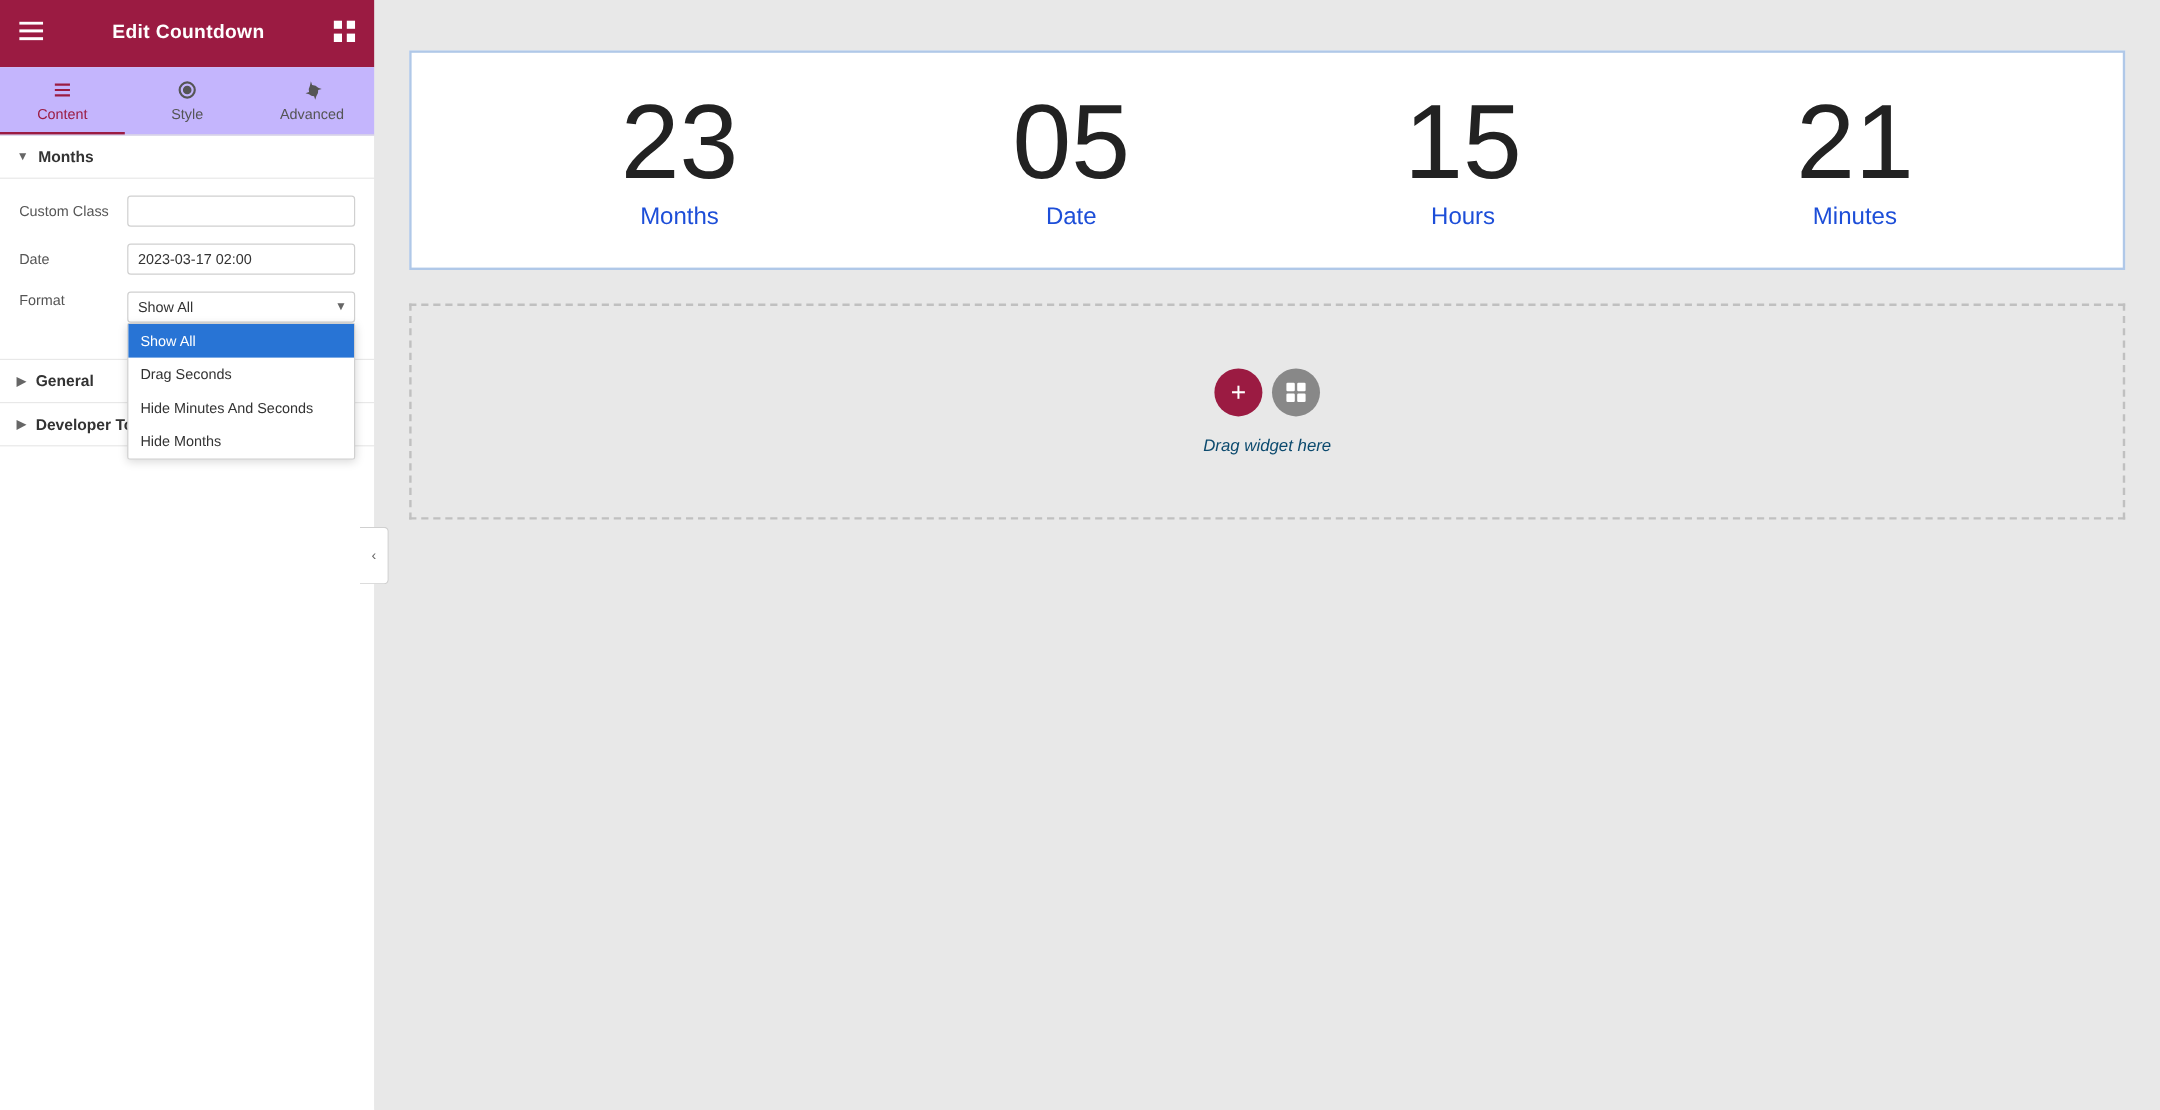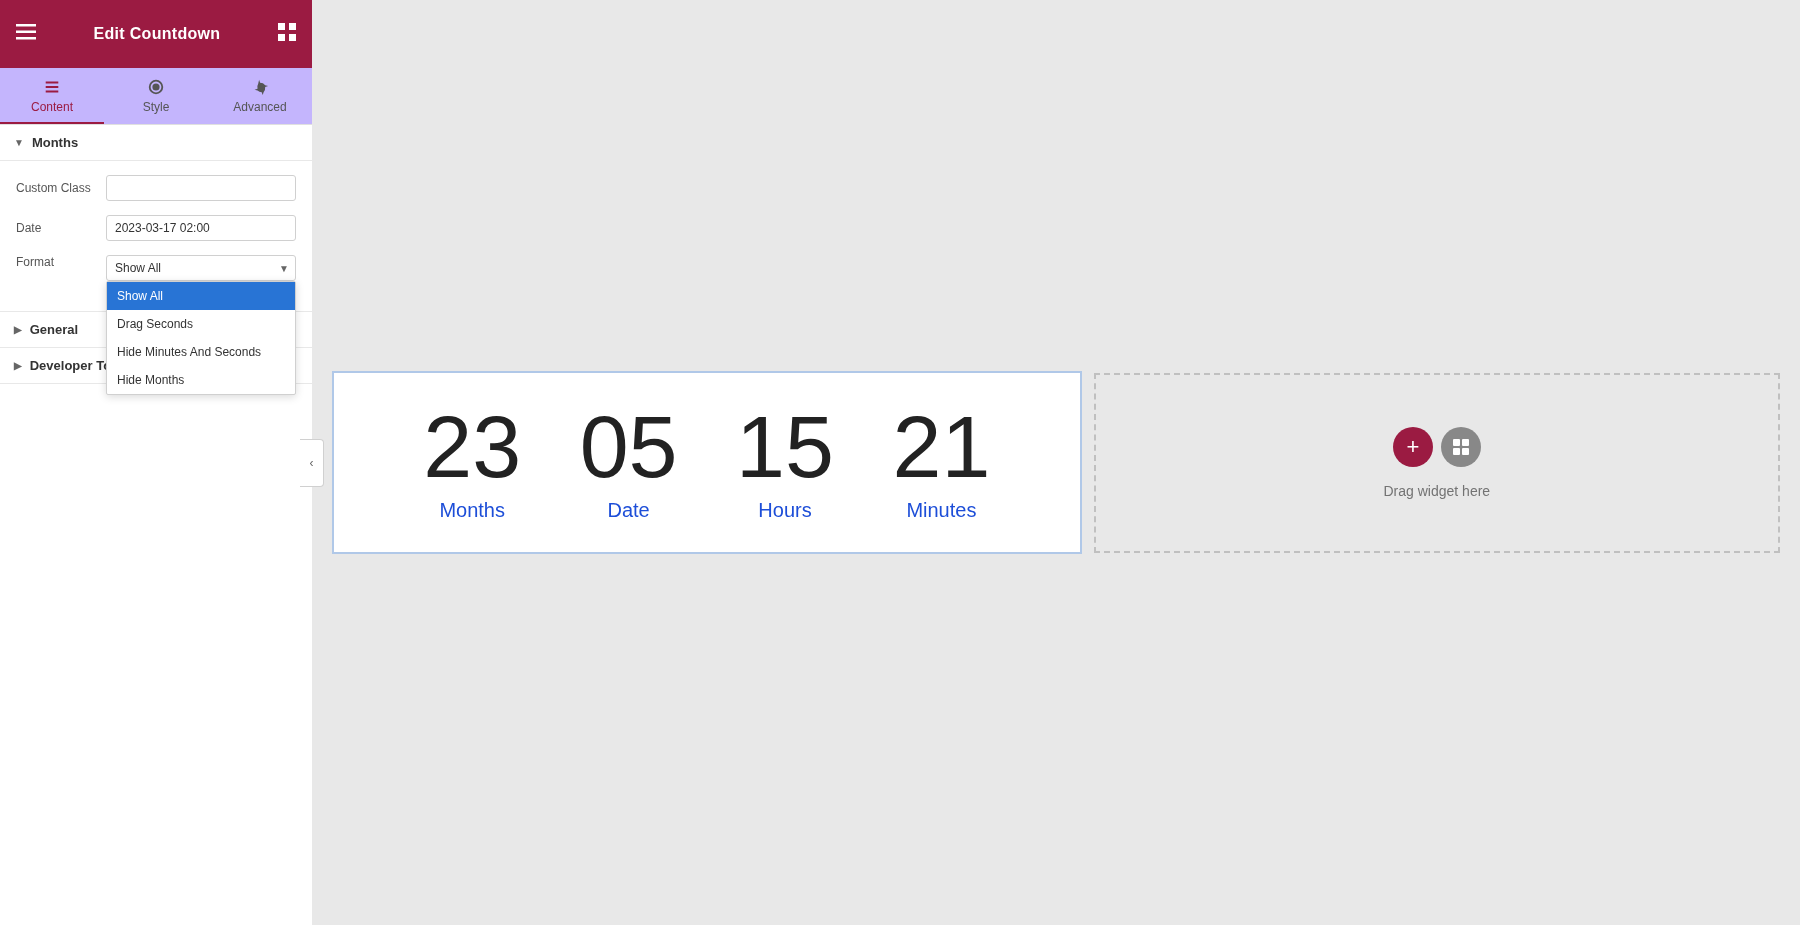--- a/index.html
+++ b/index.html
@@ -18,21 +18,21 @@
     }
 
     
     .sidebar-header {
       background: #9b1b42;
       color: #fff;
       display: flex;
       align-items: center;
       justify-content: space-between;
       padding: 0 16px;
-      height: 68px;
+      height: 56px;
       flex-shrink: 0;
     }
     .sidebar-header-title {
       font-size: 16px;
       font-weight: 600;
       letter-spacing: 0.3px;
     }
 
     
     .sidebar-tabs {
@@ -174,24 +174,24 @@
       cursor: pointer;
       z-index: 10;
     }
 
     
     #main {
       flex: 1;
       background: #e8e8e8;
       position: relative;
       display: flex;
-      flex-direction: row;
-      align-items: center;
-      padding: 30px 20px;
-      gap: 12px;
+      flex-direction: column;
+      align-items: center;
+      padding: 42px 20px;
+      gap: 28px;
     }
 
     
     .countdown-widget {
       background: #fff;
       border: 2px solid #b0c8e8;
       width: 100%;
       max-width: 1430px;
       display: flex;
       justify-content: space-around;
@@ -255,22 +255,23 @@
       border-radius: 50%;
       background: #888;
       border: none;
       cursor: pointer;
       display: flex;
       align-items: center;
       justify-content: center;
       color: #fff;
     }
     .drag-text {
-      color: #737373;
+      color: #0c4a6e;
       font-size: 14px;
+      font-style: italic;
     }
   </style>
 </head>
 <body>
 
 <div id="sidebar">
 
   <div class="sidebar-header">
     <span>
       <svg width="20" height="16" viewBox="0 0 20 16">

